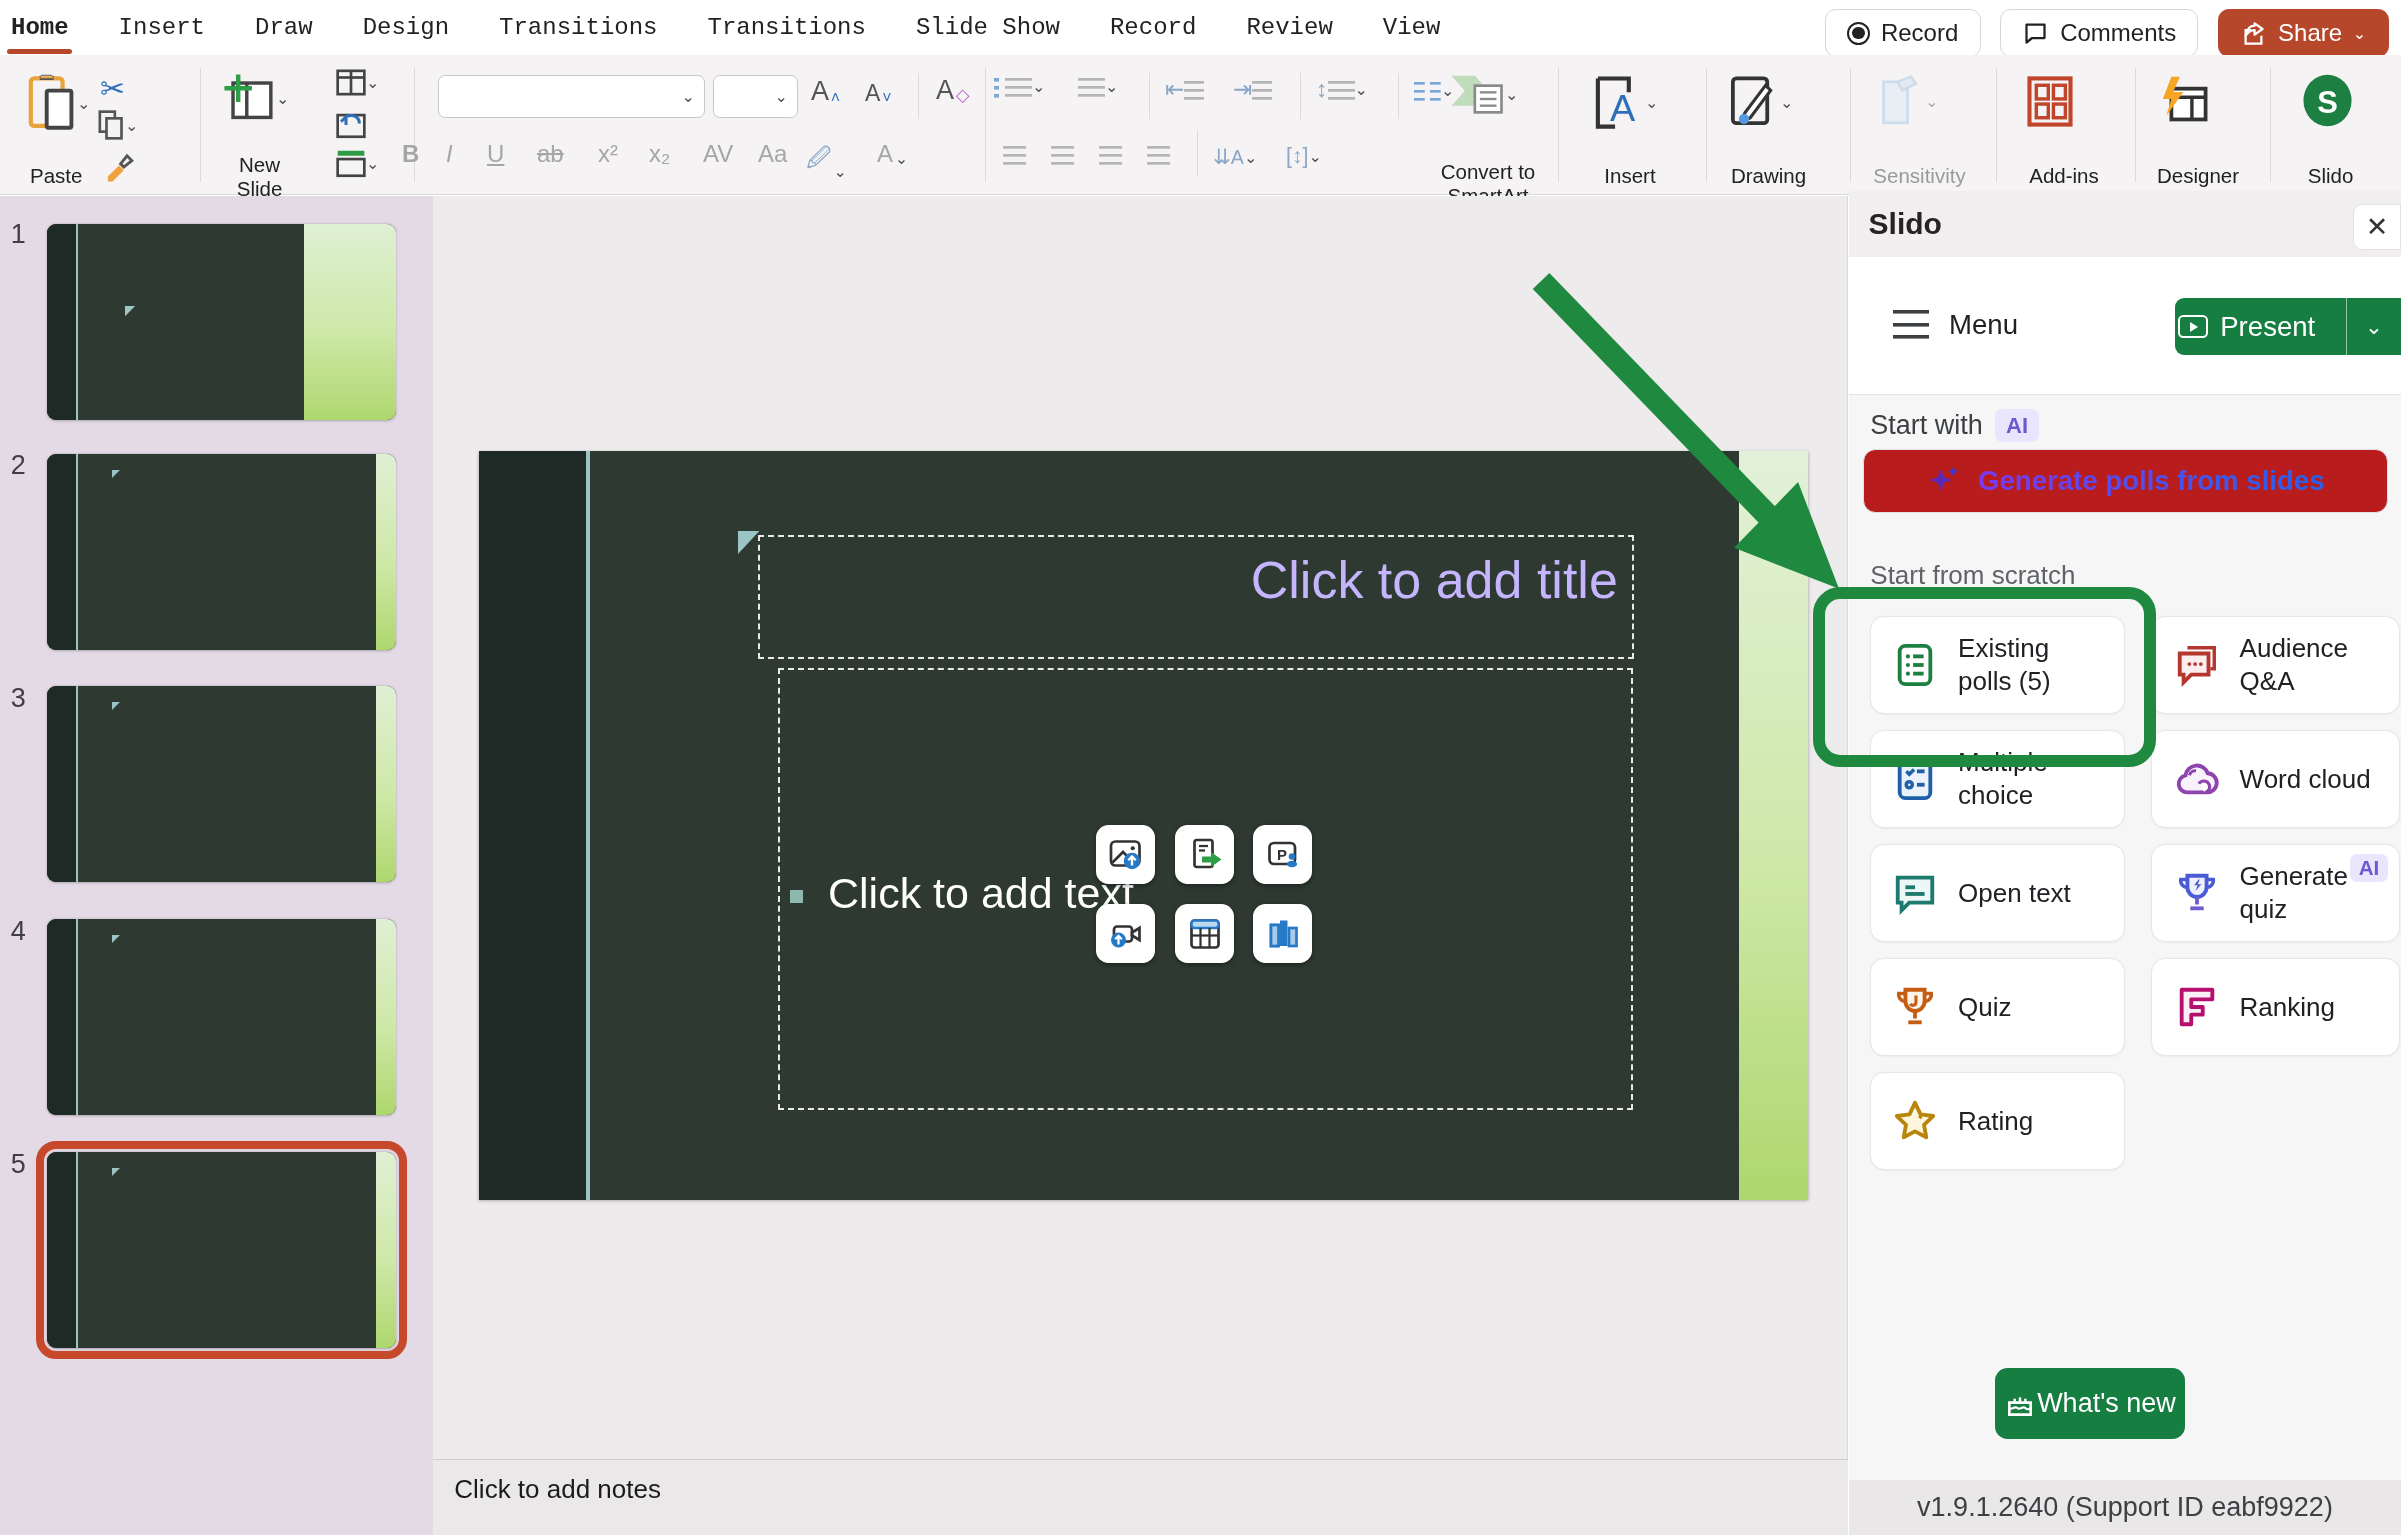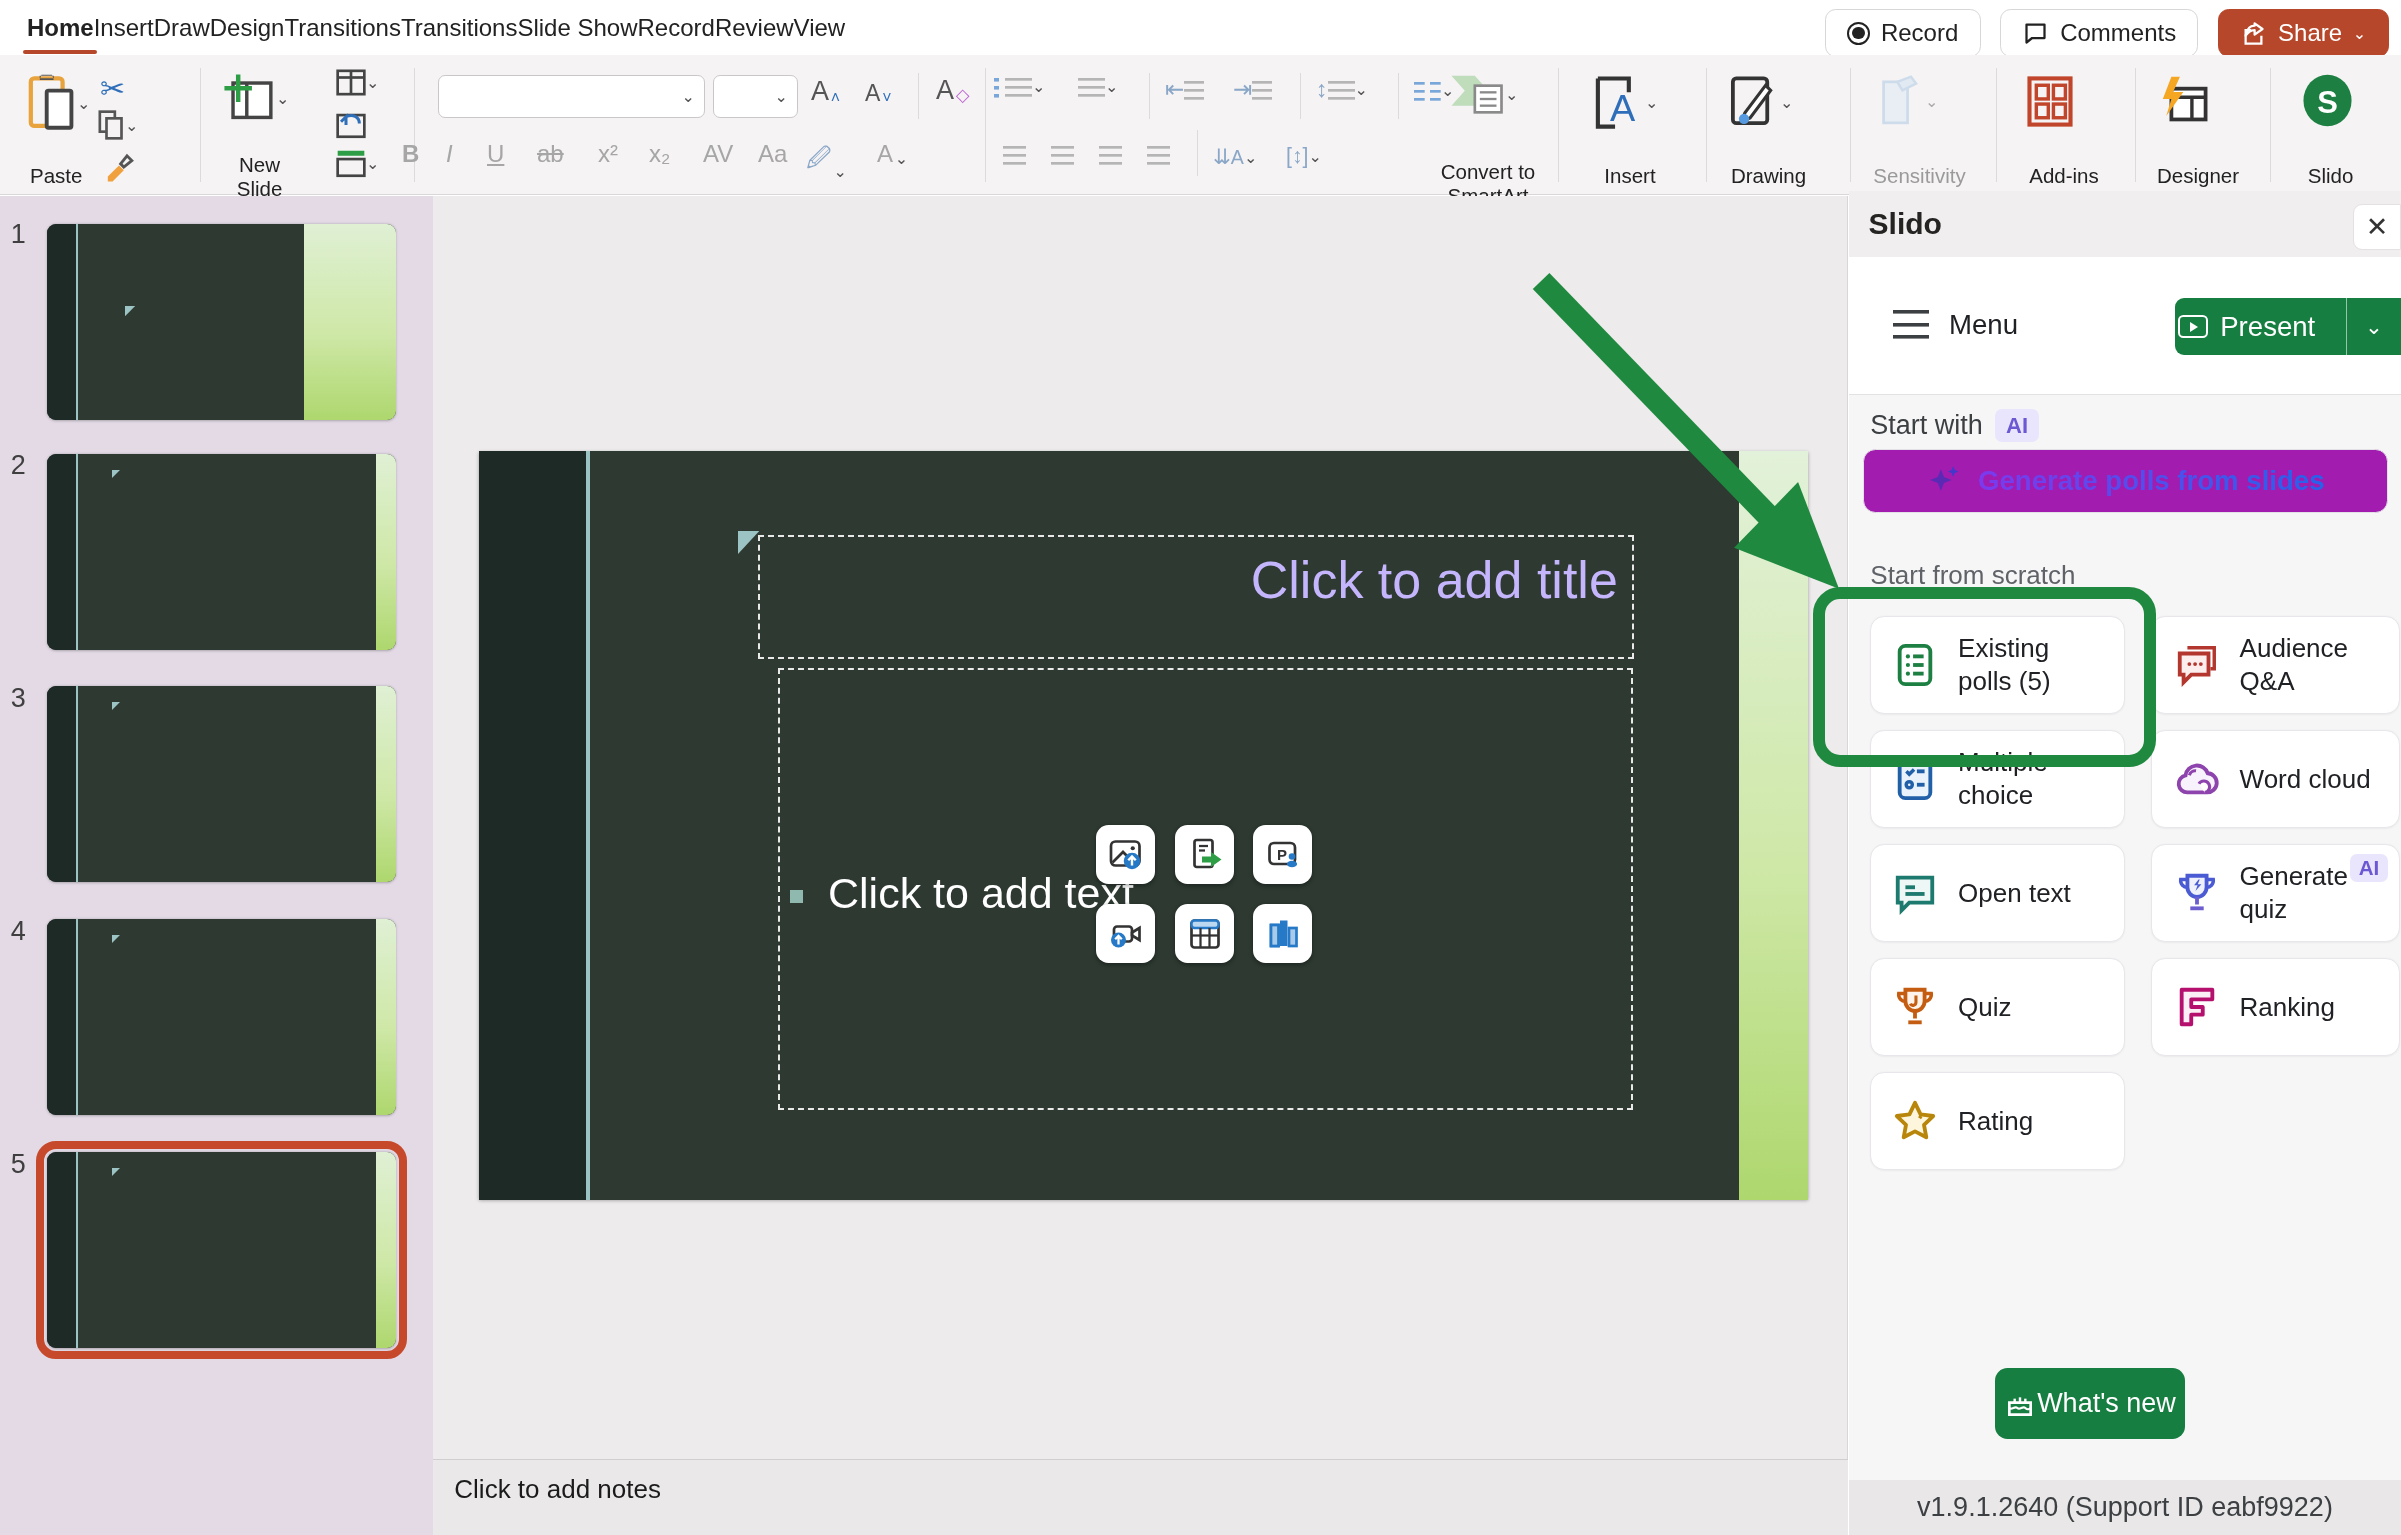--- a/index.html
+++ b/index.html
@@ -9,21 +9,21 @@
     --ai-purple:#6B59D3;
     --selected-border:#C6492C;
   }
   *{margin:0;padding:0;box-sizing:border-box;}
   html,body{background:#fff;}
   body{font-family:"Liberation Sans",sans-serif;color:#242424;}
   #app{position:relative;width:2401px;height:1535px;background:#fff;overflow:hidden;}
 
   
   #menubar{position:absolute;left:0;top:0;width:2401px;height:55px;background:#fff;display:flex;align-items:center;}
-  .tabs{display:flex;align-items:center;padding-left:27px;}
+  .tabs{display:flex;align-items:center;padding-left:11px;gap:50px;font-family:Liberation Mono, monospace;}
   .tab{font-size:24px;color:#222;position:relative;cursor:default;white-space:nowrap;}
   .tab.active{font-weight:bold;}
   .tab.active::after{content:"";position:absolute;left:-3.6px;right:-3.6px;bottom:-12.5px;height:4.4px;border-radius:2.7px;background:var(--accent-red);}
   .topbar-right{position:absolute;right:12.5px;top:9px;display:flex;gap:19.6px;align-items:center;}
   .top-btn{display:flex;align-items:center;gap:10.7px;height:48px;padding:0 21.3px;border:0.9px solid #d8d6d7;border-radius:10.7px;background:#fff;font-size:24px;color:#222;}
   .top-btn.share{background:var(--accent-red);border-color:var(--accent-red);color:#fff;}
   .record-dot{width:23px;height:23px;border:2.7px solid #222;border-radius:50%;display:inline-flex;align-items:center;justify-content:center;}
   .record-dot::after{content:"";width:12.5px;height:12.5px;background:#222;border-radius:50%;}
 
   
@@ -84,21 +84,21 @@
      linear-gradient(#3c4043,#3c4043) 0 25px/36px 3.6px no-repeat;}
   #menu-row .menu-label{position:absolute;left:100px;top:52px;font-size:27.6px;color:#202124;}
   #present-btn{position:absolute;right:0;top:41px;height:57px;width:226px;background:var(--slido-green);border-radius:9px 0 0 9px;display:flex;align-items:center;color:#fff;gap:28px;}
   #present-btn .main{flex:1;display:flex;align-items:center;justify-content:center;gap:12.5px;font-size:27.6px;}
   #present-btn .split{width:55px;height:100%;border-left:1.8px solid rgba(255,255,255,.55);display:flex;align-items:center;justify-content:center;font-size:21.3px;}
   .play-glyph{width:30px;height:23px;border:2.7px solid #fff;border-radius:5.3px;display:inline-flex;align-items:center;justify-content:center;}
   .play-glyph::after{content:"";border-left:8px solid #fff;border-top:5.3px solid transparent;border-bottom:5.3px solid transparent;margin-left:1.8px;}
 
   #start-with{position:absolute;left:21.3px;top:218px;font-size:27px;color:#3c4043;display:flex;align-items:center;gap:12.5px;}
   .ai-badge{background:#e9e5fc;color:var(--ai-purple);font-size:22px;font-weight:bold;border-radius:7.1px;padding:3.6px 10.7px;}
-  #generate-polls{position:absolute;left:14.2px;top:258px;width:525px;height:64px;background:#a21caf;border:0.9px solid #e3e1e6;border-radius:12.5px;display:flex;align-items:center;justify-content:center;gap:14.2px;}
+  #generate-polls{position:absolute;left:14.2px;top:258px;width:525px;height:64px;background:#b91c1c;border:0.9px solid #e3e1e6;border-radius:12.5px;display:flex;align-items:center;justify-content:center;gap:14.2px;}
   #generate-polls .gp-label{font-size:27.6px;font-weight:bold;background:linear-gradient(90deg,#7c3aed,#2563eb);-webkit-background-clip:text;background-clip:text;color:transparent;}
   #sfs-label{position:absolute;left:21.3px;top:369px;font-size:26px;color:#5f6368;}
 
   .card{position:absolute;width:255px;height:98px;background:#fff;border:0.9px solid #e8e6ea;border-radius:14.2px;box-shadow:0 0.9px 1.8px rgba(0,0,0,.05);display:flex;align-items:center;gap:18px;padding-left:19.6px;}
   .card .label{font-size:26px;color:#202124;line-height:33px;}
   .card .ai-badge{position:absolute;top:9px;right:10.7px;font-size:20.5px;padding:1.8px 9px;}
   .cardicon{flex:0 0 50px;height:50px;display:flex;align-items:center;justify-content:center;}
 
   #whats-new{position:absolute;left:146px;top:1177px;width:190px;height:71px;background:var(--slido-green);border-radius:12.5px;display:flex;align-items:center;justify-content:center;gap:1px;color:#fff;font-size:27px;}
   #slido-footer{position:absolute;left:0;bottom:0;width:552px;height:55px;background:#e9e7e8;display:flex;align-items:center;justify-content:center;font-size:27px;color:#3c4043;}

